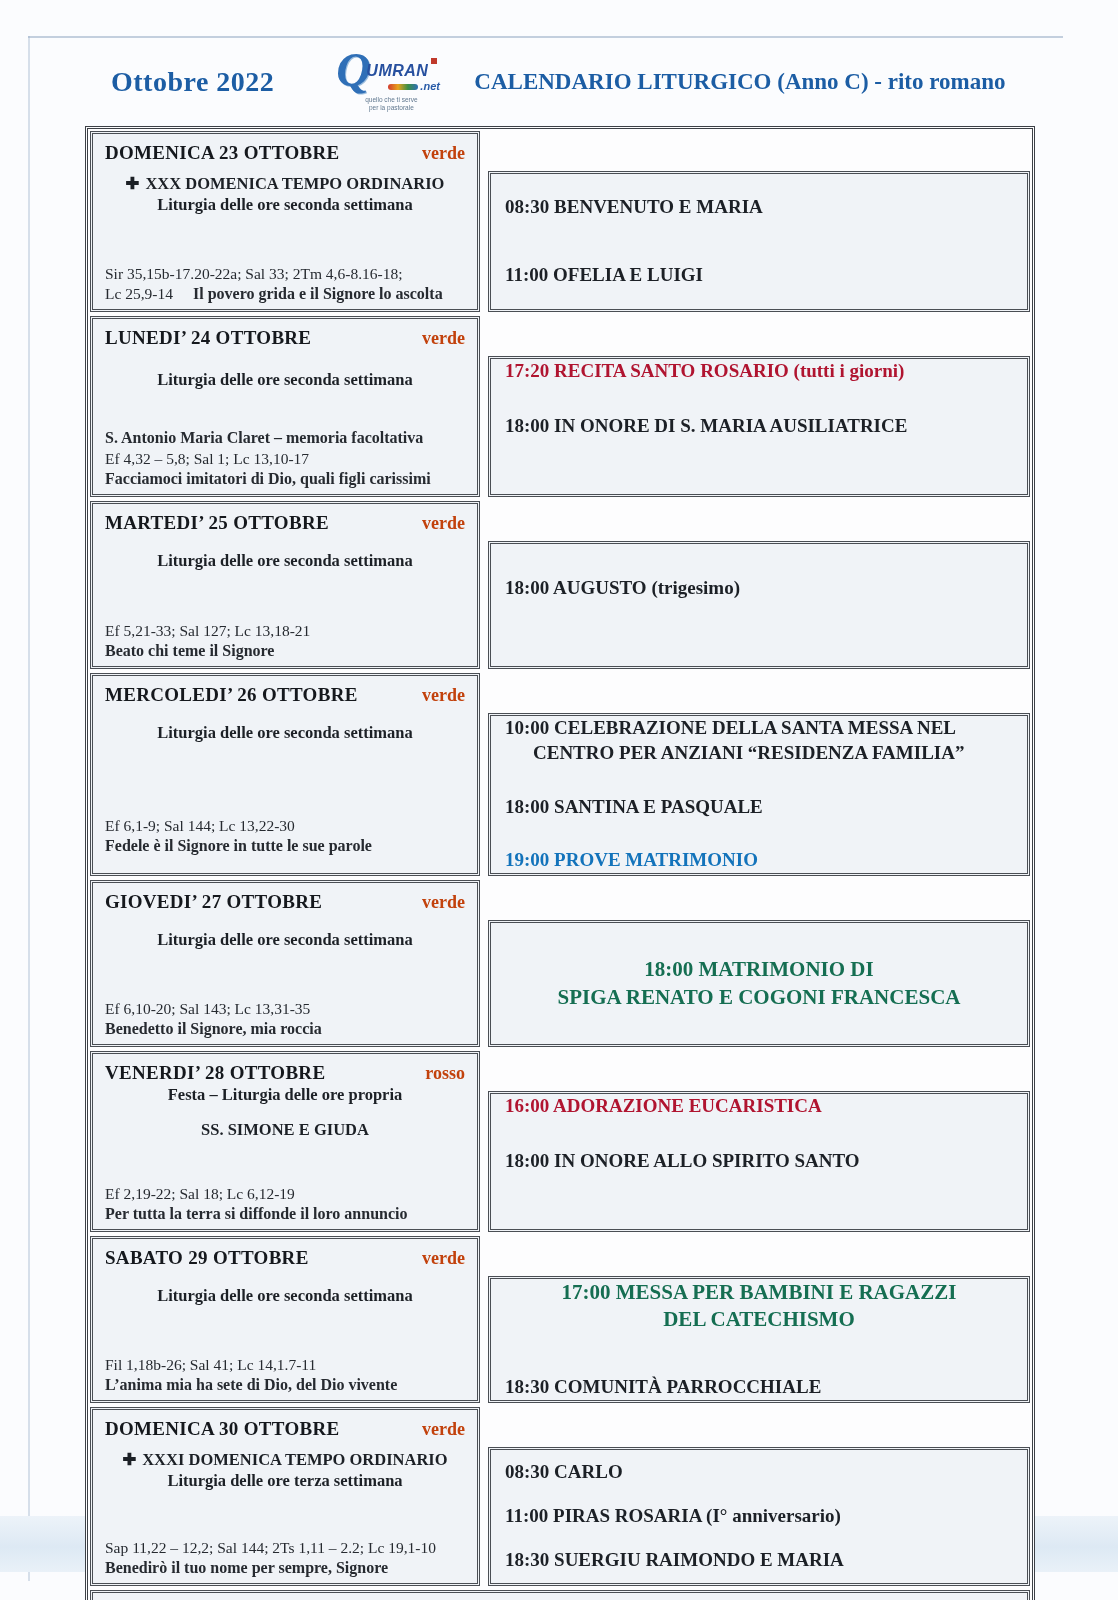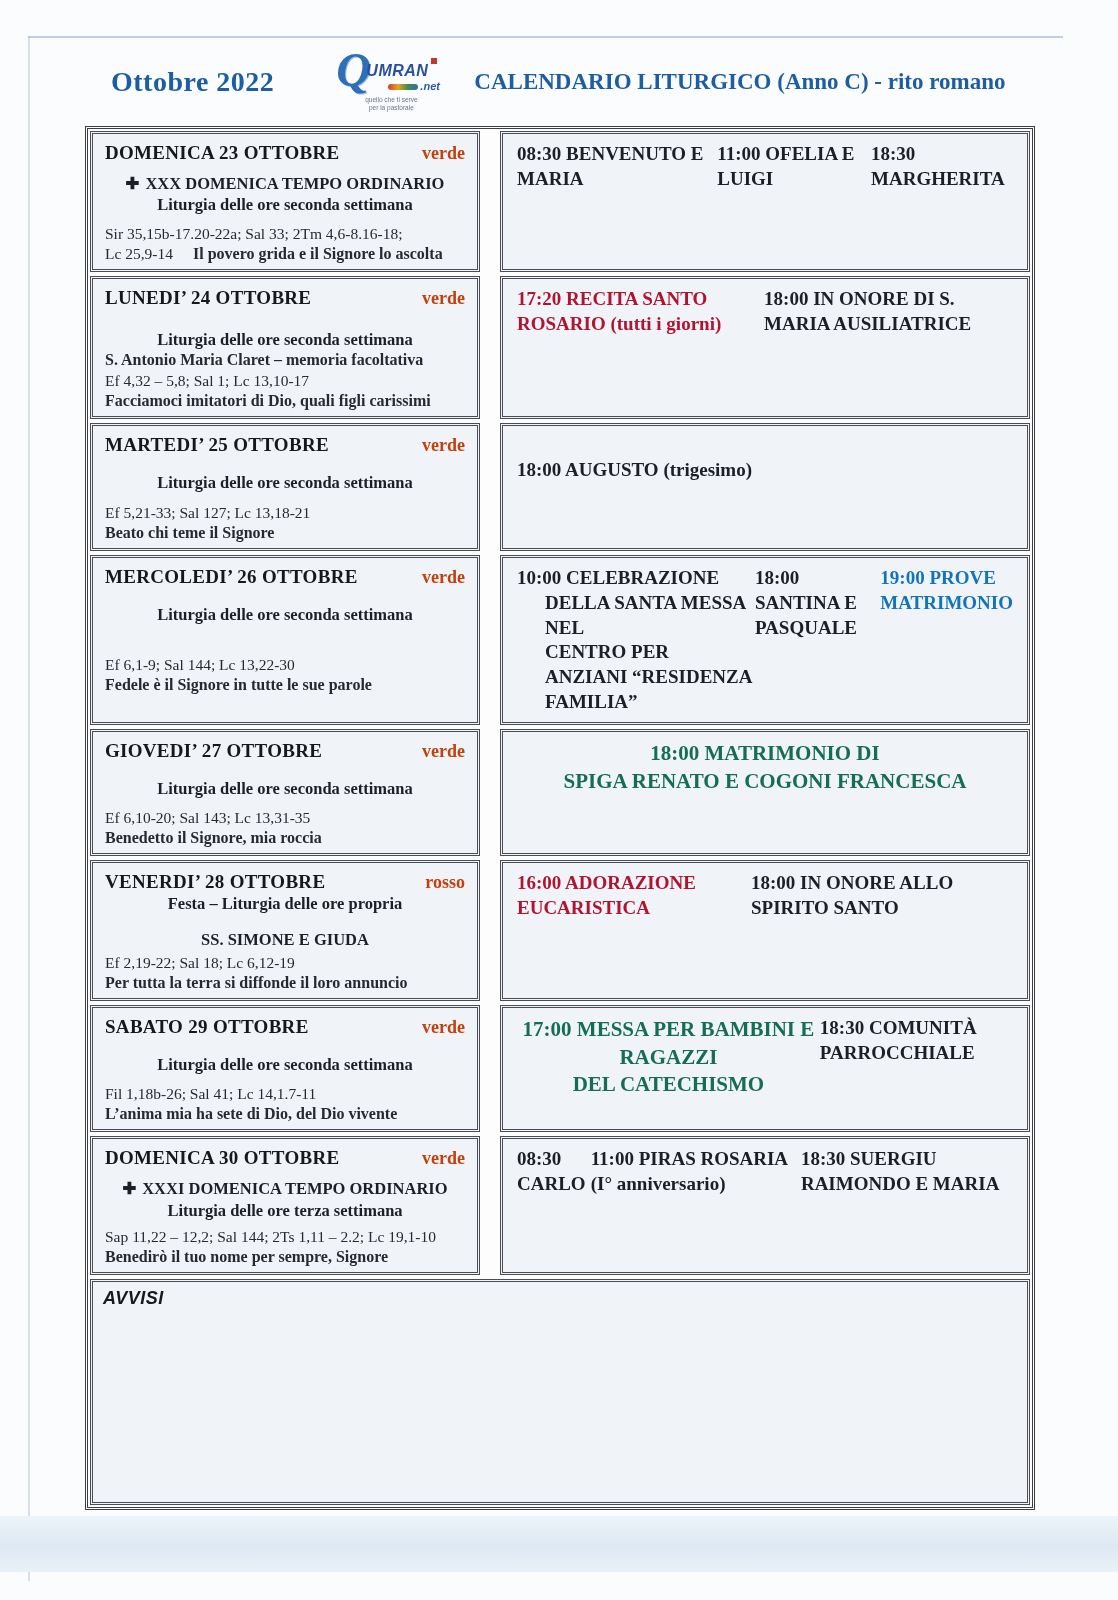--- a/index.html
+++ b/index.html
@@ -27,24 +27,24 @@
   .logo .net { position:absolute; left:84px; top:30px; font-style:italic; font-weight:bold; font-size:11px;
                color:#2a5ca8; font-family:"Liberation Sans",sans-serif; }
   .logo .splash { position:absolute; left:52px; top:34px; width:30px; height:6px; border-radius:3px;
                   background:linear-gradient(90deg,#d23b2f,#e8a31d,#3a8f47,#2f6fb7); }
   .logo .tagline { position:absolute; left:0px; top:46px; width:110px; text-align:center; font-size:6.5px;
                    line-height:1.25; color:#61788f; white-space:pre-line; font-family:"Liberation Sans",sans-serif; }
 
   
   .cal { position:absolute; left:85px; top:126px; width:950px; border:3px double #3c4046;
          padding:2px; display:flex; flex-direction:column; row-gap:4px; background:#fdfdfe; }
-  .row { display:flex; column-gap:20px; align-items:stretch; }
+  .row { display:flex; column-gap:8px; align-items:stretch; }
   .cell { border:3px double #4a4e54; background:#f0f3f7; }
   .cell-day { width:390px; flex:0 0 auto; padding:8px 12px 5px 12px; display:flex; flex-direction:column; }
-  .cell-events { flex:1 1 auto; padding:8px 14px; display:flex; flex-direction:row; }
+  .cell-events { flex:1 1 auto; padding:0 14px; display:flex; flex-direction:column;margin-top:40px; }
 
   .day-head { display:flex; justify-content:space-between; align-items:baseline; }
   .day-name { font-weight:bold; font-size:19px; color:#15181d; letter-spacing:.3px; }
   .day-color { font-weight:bold; font-size:18px; color:#c2410c; }
   .day-center { text-align:center; font-weight:bold; font-size:16.5px; color:#1c2026; margin-top:9px; line-height:1.3; }
   .day-center .cross { margin-right:6px; }
   .day-readings { margin-top:auto; font-size:15.5px; color:#262a30; line-height:1.28; }
   .day-readings .memoria { font-weight:bold; font-size:16px; }
   .day-readings .resp { font-weight:bold; font-size:16px; }
   .inline-bold { font-weight:bold; margin-left:20px; font-size:16px; }
@@ -107,21 +107,20 @@
         <div class="day-readings">
           <div>Sir 35,15b-17.20-22a; Sal 33; 2Tm 4,6-8.16-18;</div>
           <div>
             <span>Lc 25,9-14</span><span class="inline-bold">Il povero grida e il Signore lo ascolta</span>
           </div>
         </div>
       </div>
       <div class="cell cell-events j-around">
         <div class="evt">08:30 BENVENUTO E MARIA</div>
         <div class="evt">11:00 OFELIA E LUIGI</div>
-        <div class="evt">18:30 MARGHERITA</div>
       </div>
     </div>
 
     <div class="row r2">
       <div class="cell cell-day">
         <div class="day-head">
           <span class="day-name">LUNEDI’ 24 OTTOBRE</span>
           <span class="day-color">verde</span>
         </div>
         <div class="day-center" style="margin-top:20px;">Liturgia delle ore seconda settimana</div>
@@ -154,21 +153,21 @@
       </div>
     </div>
 
     <div class="row r4">
       <div class="cell cell-day">
         <div class="day-head">
           <span class="day-name">MERCOLEDI’ 26 OTTOBRE</span>
           <span class="day-color">verde</span>
         </div>
         <div class="day-center" style="margin-top:16px;">Liturgia delle ore seconda settimana</div>
-        <div class="day-readings" style="margin-bottom:22px;">
+        <div class="day-readings" style="margin-bottom:12px;">
           <div>Ef 6,1-9; Sal 144; Lc 13,22-30</div>
           <div class="resp">Fedele è il Signore in tutte le sue parole</div>
         </div>
       </div>
       <div class="cell cell-events j-between">
         <div class="evt evt-hang">10:00 CELEBRAZIONE DELLA SANTA MESSA NEL
 CENTRO PER ANZIANI “RESIDENZA FAMILIA”</div>
         <div class="evt">18:00 SANTINA E PASQUALE</div>
         <div class="evt evt-blue">19:00 PROVE MATRIMONIO</div>
       </div>

